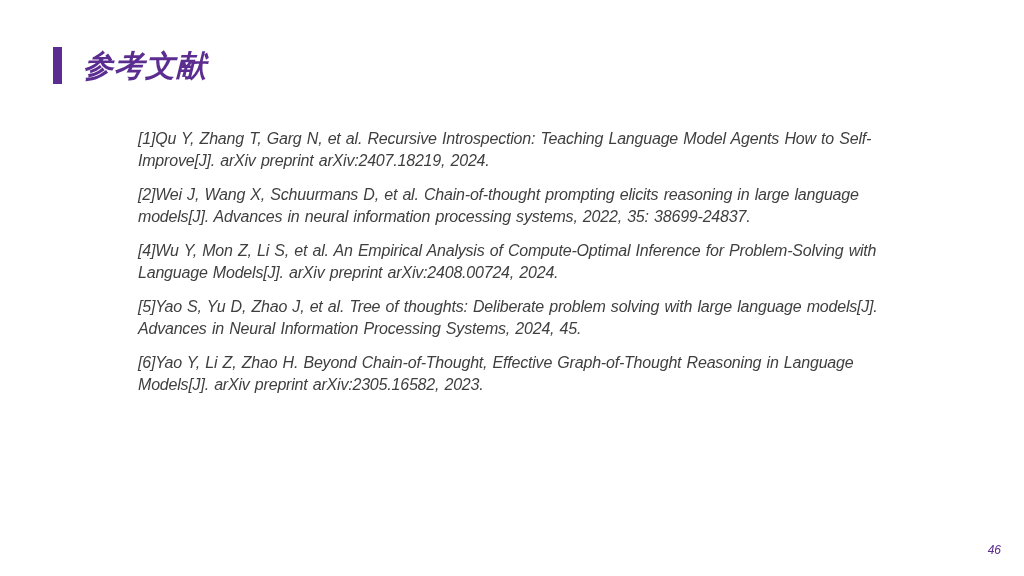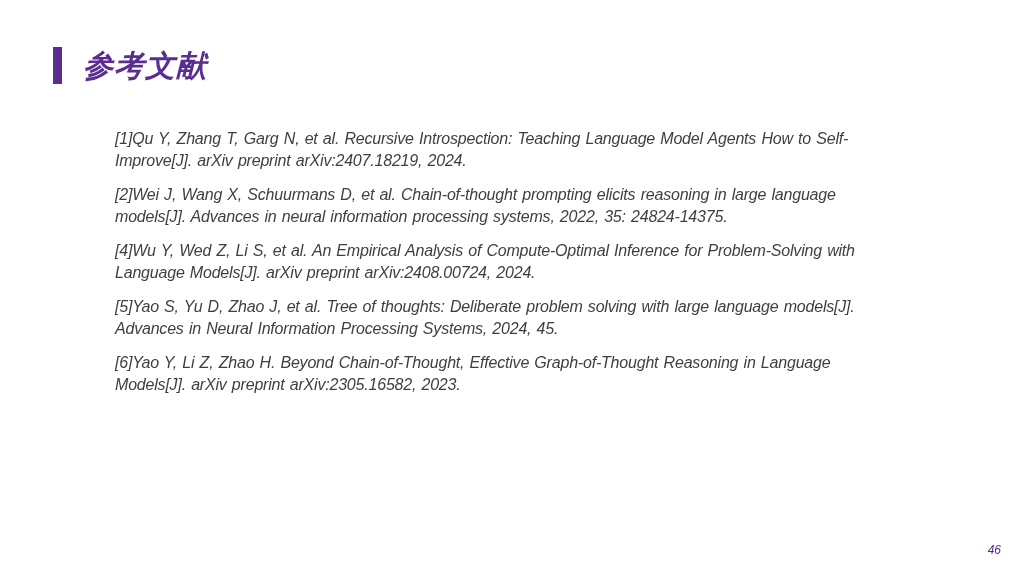--- a/index.html
+++ b/index.html
@@ -37,21 +37,21 @@
   .page-title {
     font-size: 30px;
     font-weight: 700;
     color: var(--accent, #5C2D91);
     line-height: 37px;
     letter-spacing: 1px;
   }
 
   .references-list {
     position: absolute;
-    left: 107px;
+    left: 130px;
     top: 120px;
     width: 770px;
   }
 
   .reference-item {
     font-size: 16px;
     line-height: 22px;
     letter-spacing: -0.2px;
     color: var(--body-text, #3F3F3F);
     margin-bottom: 8px;
@@ -71,21 +71,21 @@
 
 <div class="slide">
 
   <div class="header">
     <div class="title-accent-bar"></div>
     <h1 class="page-title">参考文献</h1>
   </div>
 
   <div class="references-list">
     <p class="reference-item">[1]Qu Y, Zhang T, Garg N, et al. Recursive Introspection: Teaching Language Model Agents How to Self-Improve[J]. arXiv preprint arXiv:2407.18219, 2024.</p>
-    <p class="reference-item">[2]Wei J, Wang X, Schuurmans D, et al. Chain-of-thought prompting elicits reasoning in large language models[J]. Advances in neural information processing systems, 2022, 35: 24824-14375.</p>
-    <p class="reference-item">[4]Wu Y, Wed Z, Li S, et al. An Empirical Analysis of Compute-Optimal Inference for Problem-Solving with Language Models[J]. arXiv preprint arXiv:2408.00724, 2024.</p>
+    <p class="reference-item">[2]Wei J, Wang X, Schuurmans D, et al. Chain-of-thought prompting elicits reasoning in large language models[J]. Advances in neural information processing systems, 2022, 35: 38699-24837.</p>
+    <p class="reference-item">[4]Wu Y, Mon Z, Li S, et al. An Empirical Analysis of Compute-Optimal Inference for Problem-Solving with Language Models[J]. arXiv preprint arXiv:2408.00724, 2024.</p>
     <p class="reference-item">[5]Yao S, Yu D, Zhao J, et al. Tree of thoughts: Deliberate problem solving with large language models[J]. Advances in Neural Information Processing Systems, 2024, 45.</p>
     <p class="reference-item">[6]Yao Y, Li Z, Zhao H. Beyond Chain-of-Thought, Effective Graph-of-Thought Reasoning in Language Models[J]. arXiv preprint arXiv:2305.16582, 2023.</p>
   </div>
 
   <div class="page-number">46</div>
 
 </div>
 
 </body></html>

